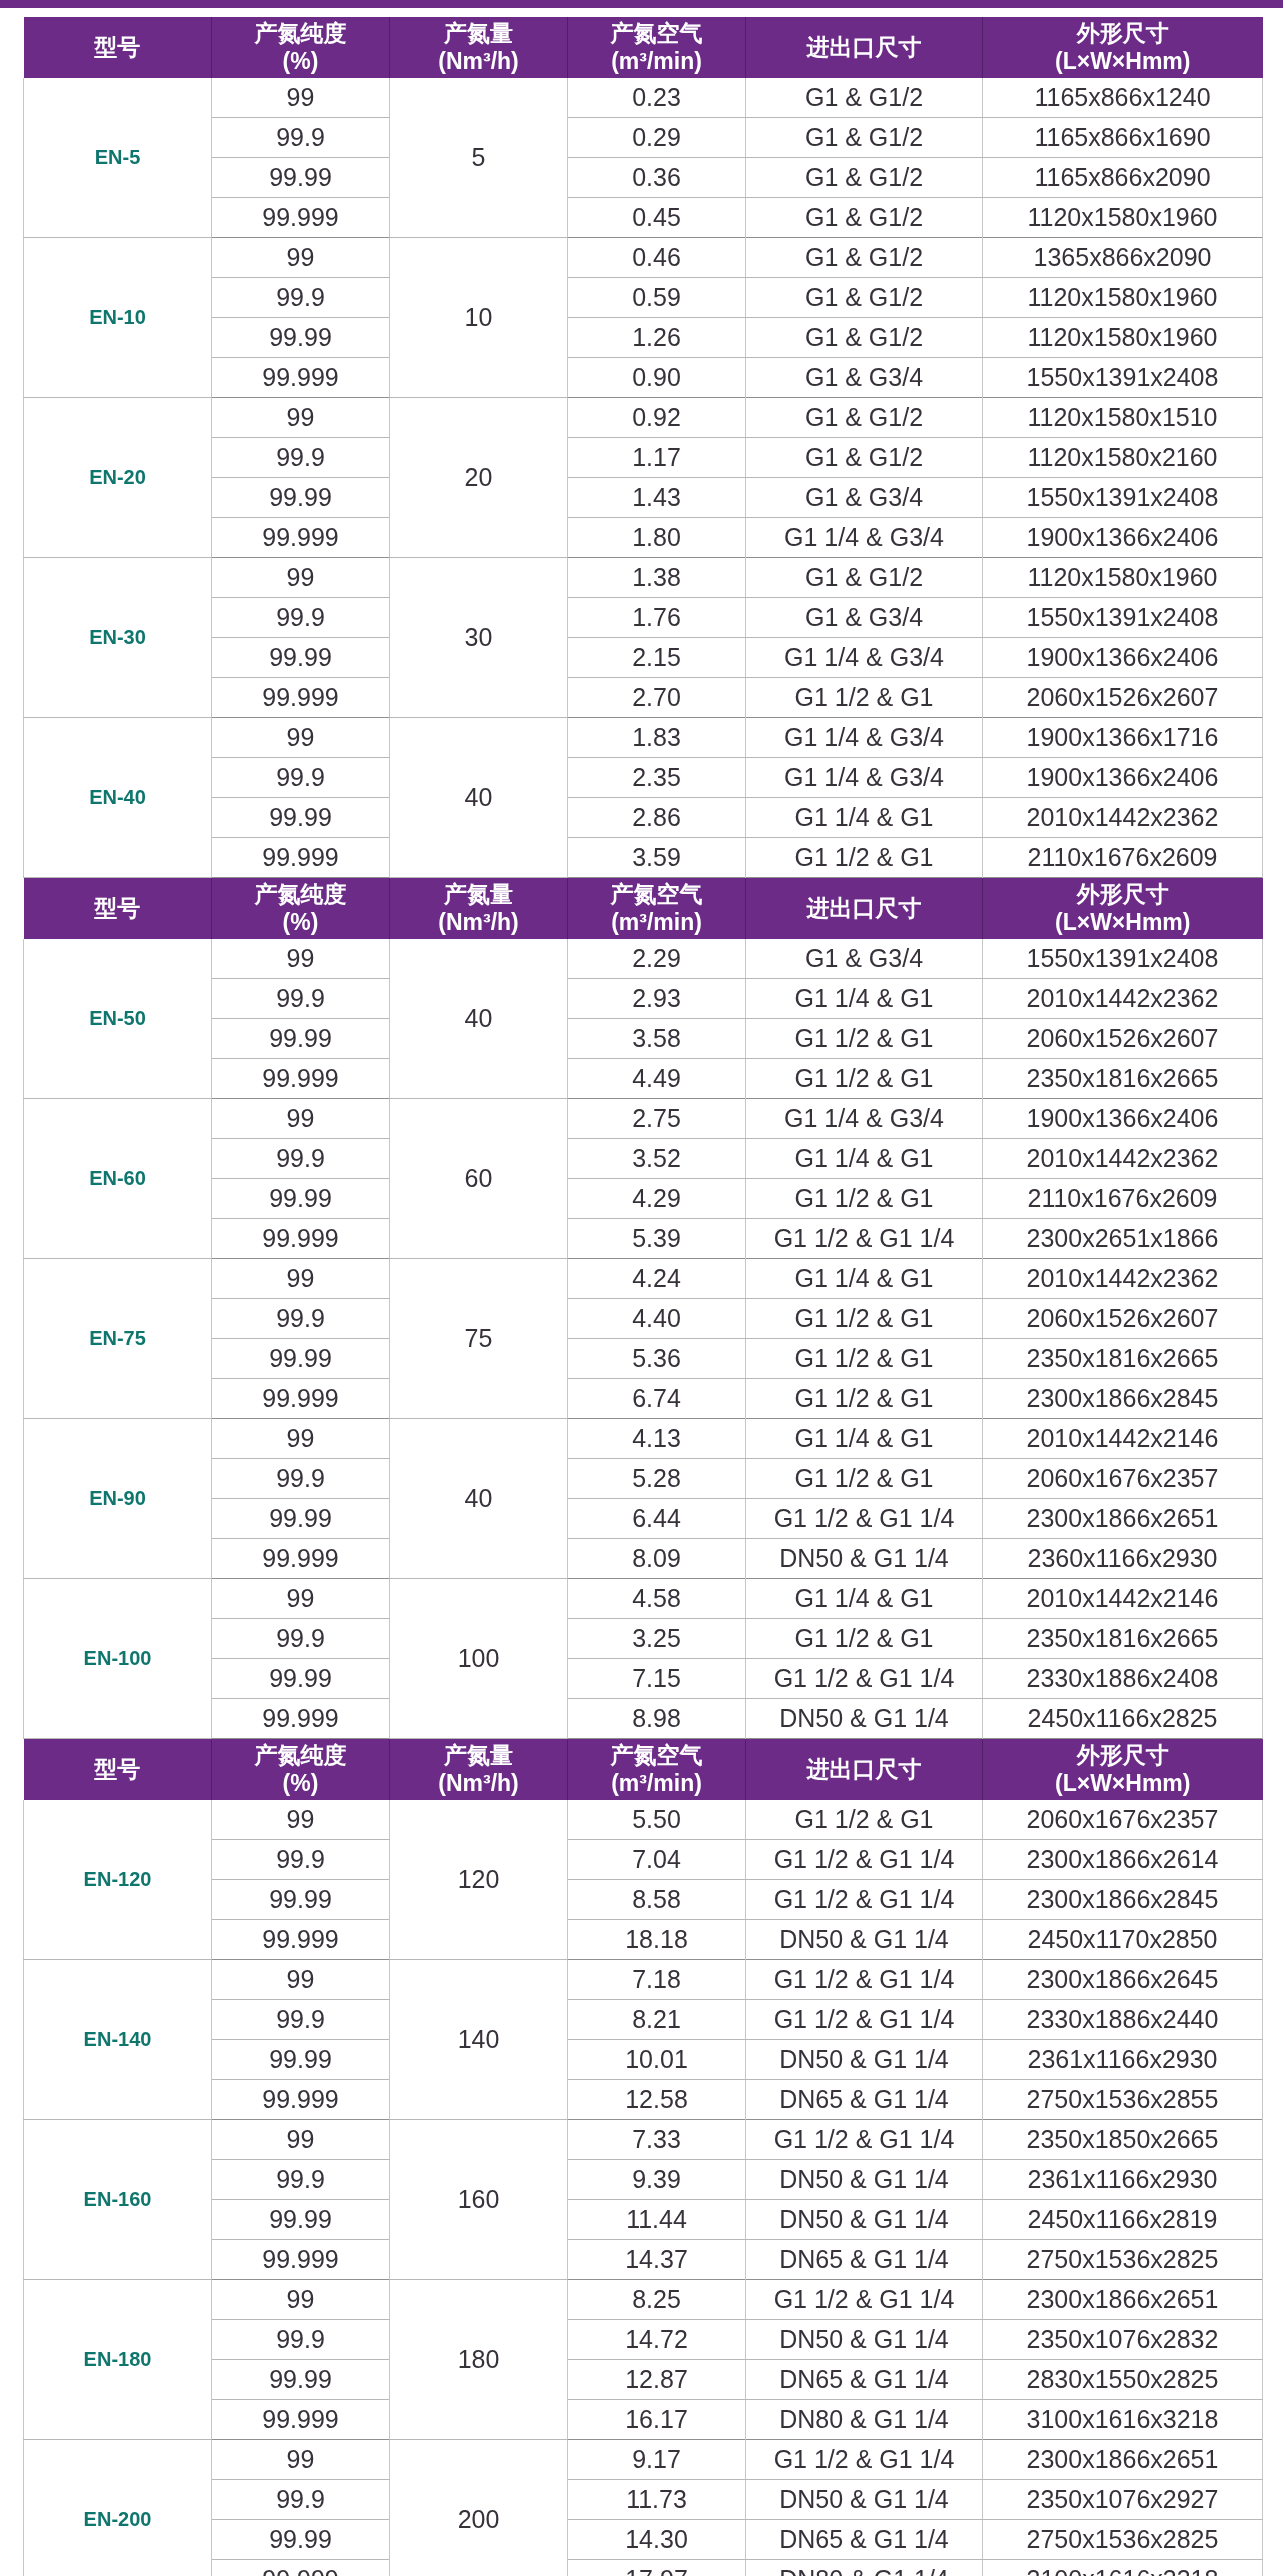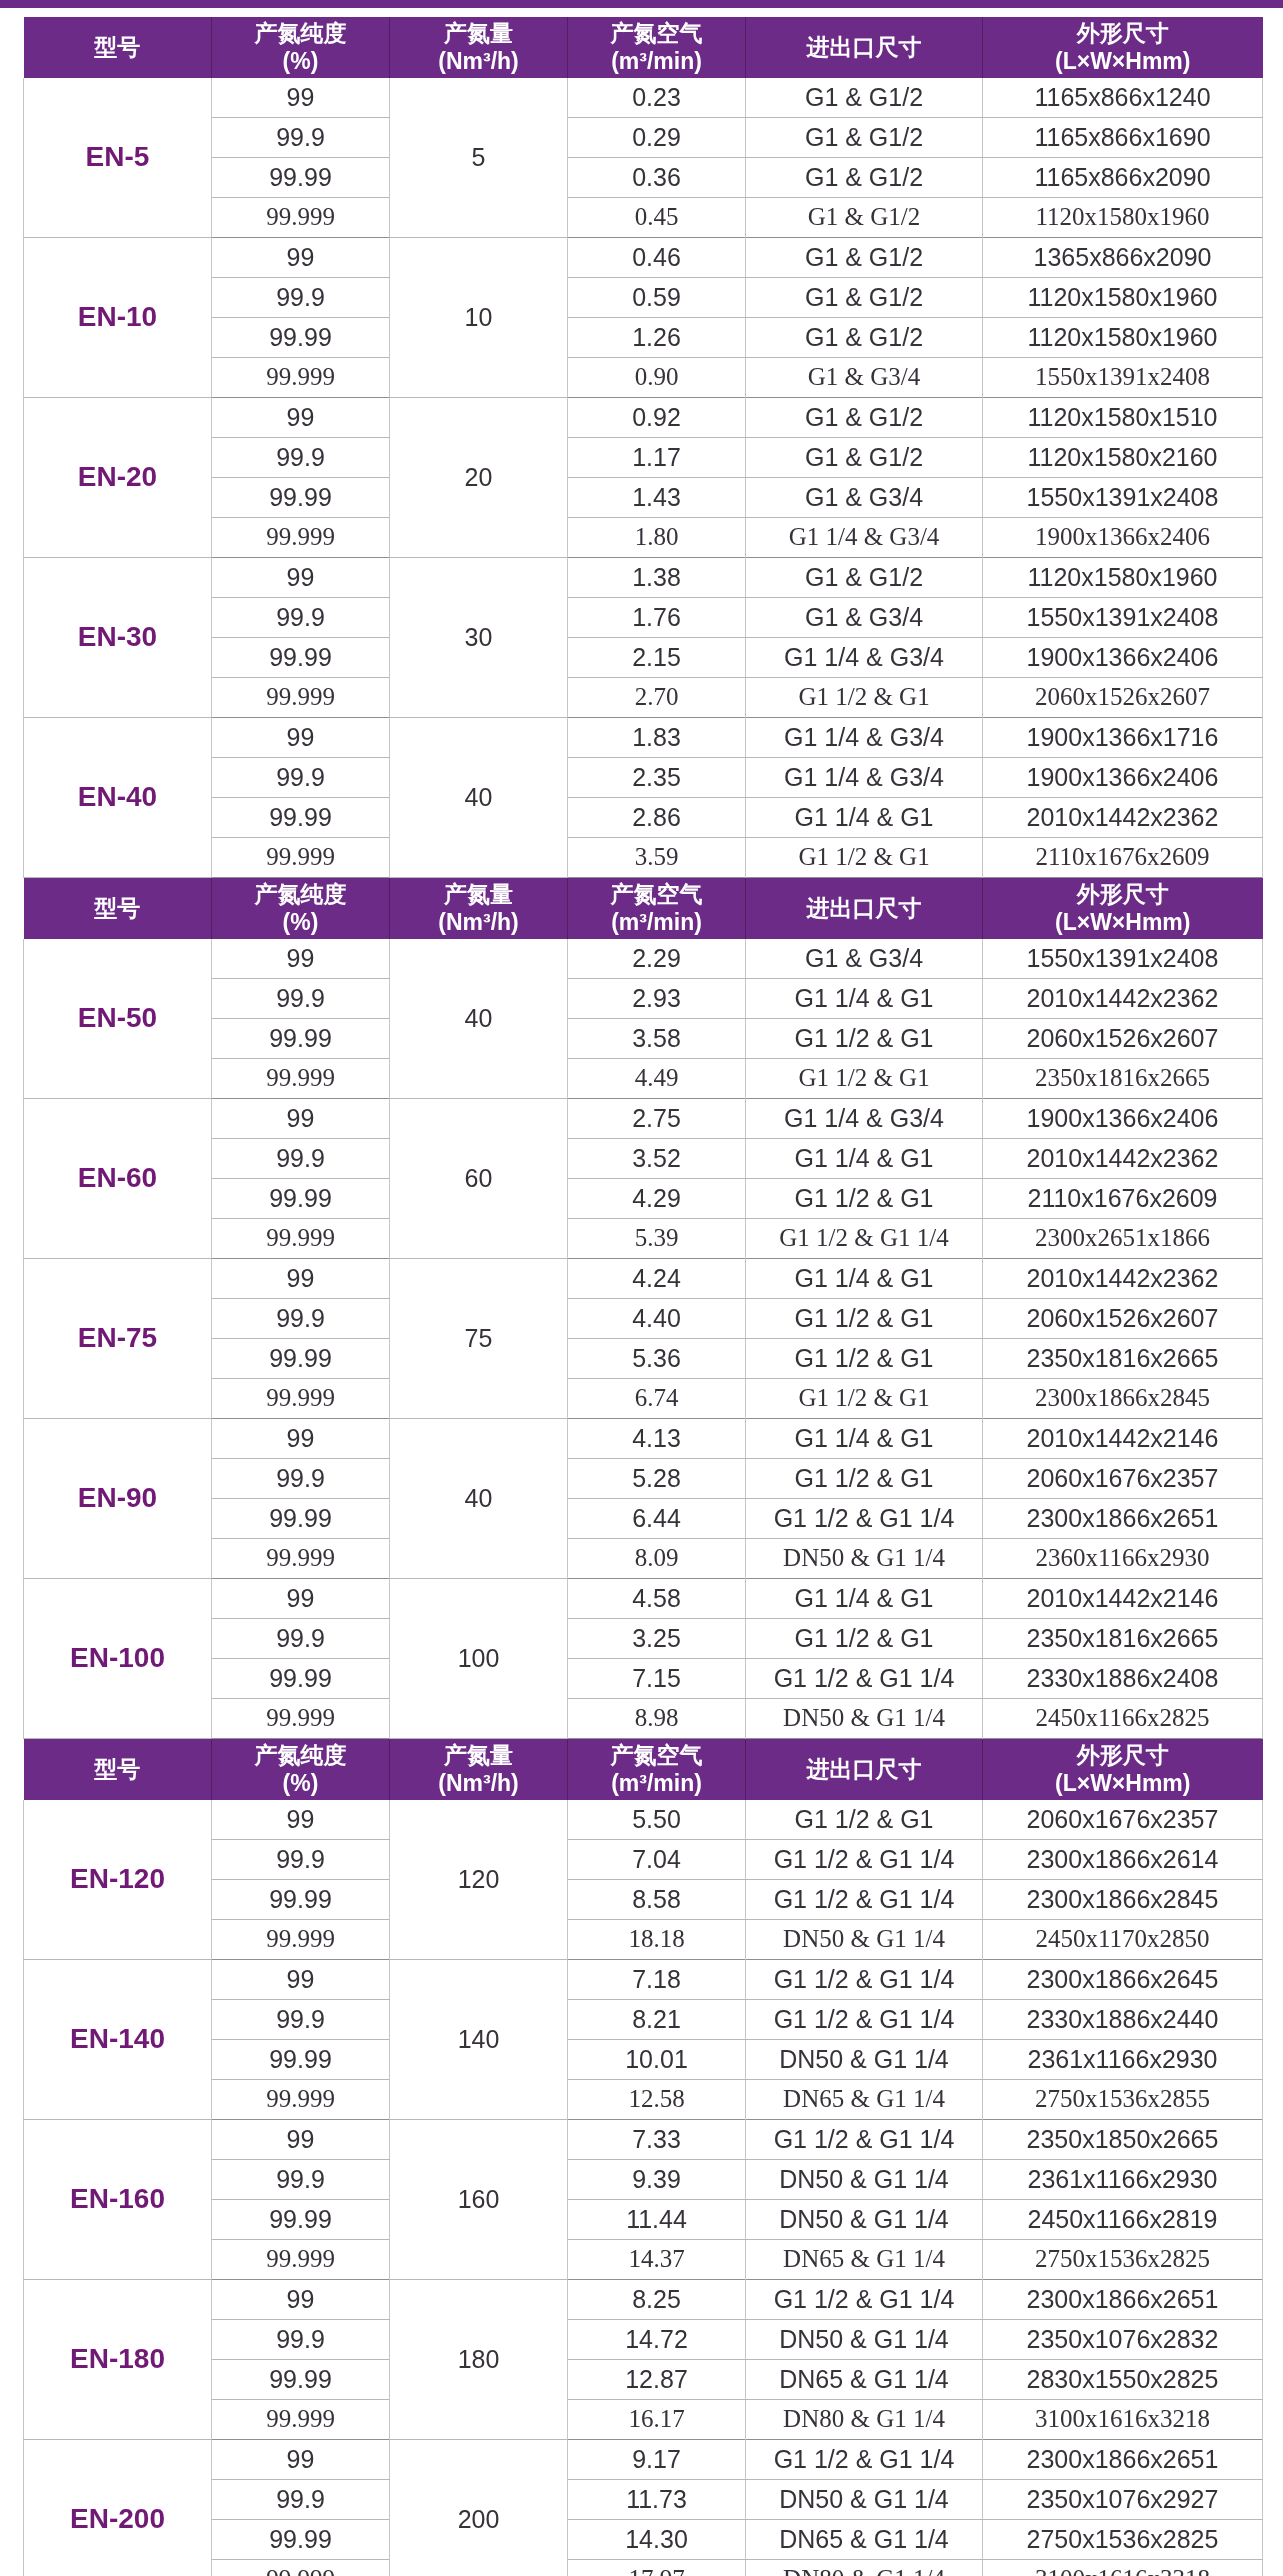--- a/index.html
+++ b/index.html
@@ -14,22 +14,22 @@
   th .sub{display:block;font-weight:bold;}
   th .sub:empty{display:none;}
   tbody.block{border-bottom:1.9px solid #8f8f8f;}
   td{
     height:39px;text-align:center;vertical-align:middle;padding:0;
     font-size:25px;color:#37313a;
     border-left:0.6px solid #c6c6c6;border-right:0.6px solid #c6c6c6;
     border-top:0.6px solid #b8b8b8;border-bottom:0.6px solid #b8b8b8;
   }
   tbody.block tr:first-child td{border-top:none;}
-  tbody.block tr:last-child td{border-bottom:none;font-family:Liberation Serif, serif;}
-  td.model{color:#701a75;font-weight:bold;font-size:28px;}
+  tbody.block tr:last-child td{border-bottom:none;}
+  td.model{color:#0f766e;font-weight:bold;font-size:20px;}
   td.capacity{font-size:25px;}
 </style>
 </head>
 <body>
 
 <div class="top-strip"></div>
 
 <table class="spec">
   <colgroup>
     <col style="width:188px">

